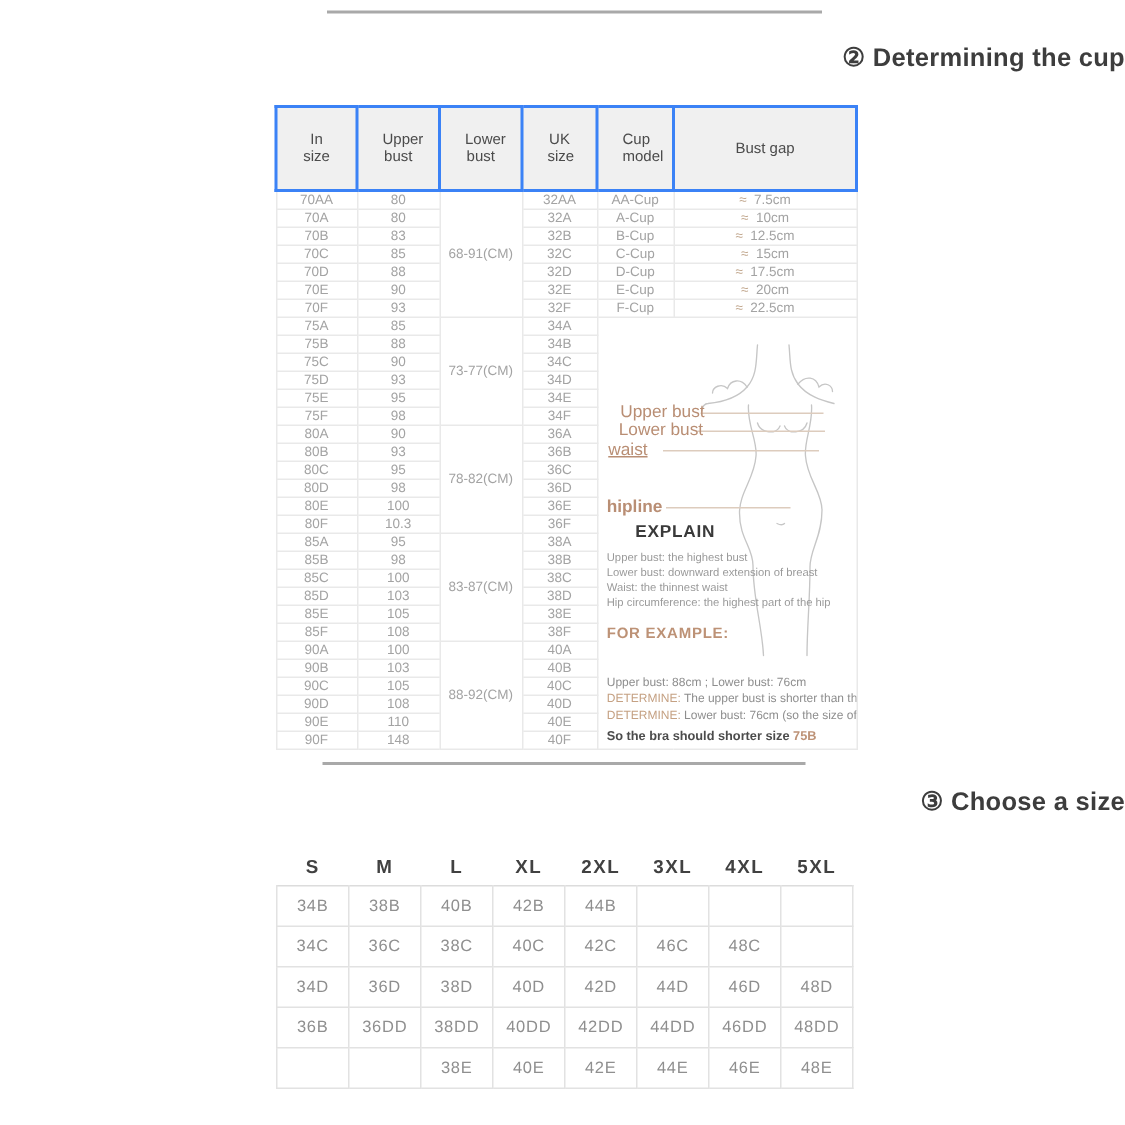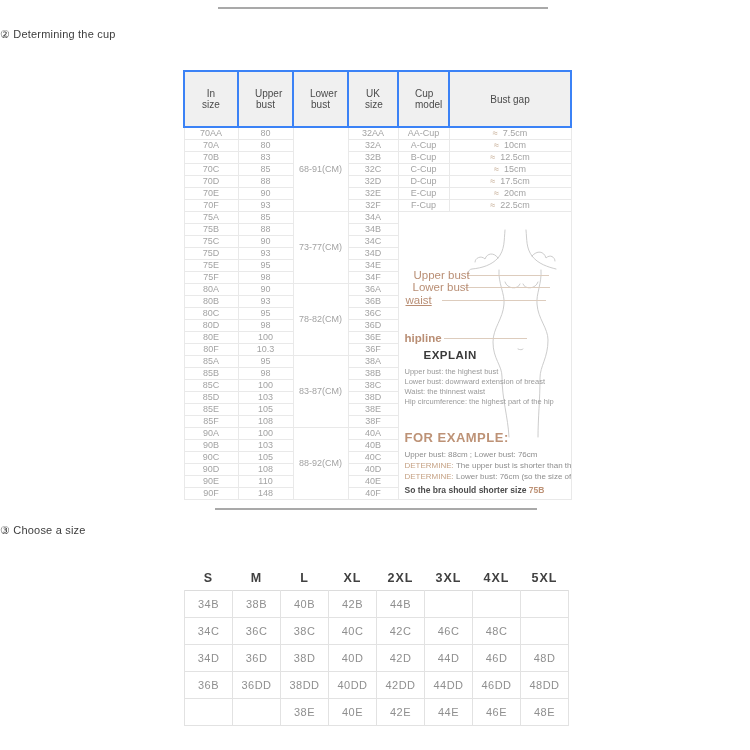--- a/index.html
+++ b/index.html
@@ -6,22 +6,22 @@
   body{
     width:750px;height:750px;background:#ffffff;position:relative;overflow:hidden;
     font-family:"Liberation Sans", sans-serif;
     -webkit-font-smoothing:antialiased;
   }
   .divider{position:absolute;height:2px;background:#a9a9a9;}
   #divider-top{left:218px;top:7px;width:330px;}
   #divider-mid{left:215px;top:508px;width:322px;}
 
   .section-title{
-    position:absolute;left:0;width:750px;text-align:left;
-    font-size:11px;color:#3d3d3d;letter-spacing:0.2px;
+    position:absolute;left:0;width:750px;text-align:right;
+    font-size:17px;color:#3d3d3d;letter-spacing:0.2px;font-weight:bold;
   }
   #title-cup{top:28px;}
   #title-size{top:524px;}
 
   
   table.cup-table{
     position:absolute;left:183px;top:70px;width:387px;
     border-collapse:collapse;table-layout:fixed;
   }
   table.cup-table col.c1{width:54px}
@@ -54,22 +54,22 @@
   #label-hip{left:6px;top:119px;font-weight:bold;}
   .pointer{position:absolute;height:1px;background:#ddccbd;}
   #ptr-upper{left:68px;top:62px;width:82px;}
   #ptr-lower{left:66px;top:74px;width:85px;}
   #ptr-waist{left:43px;top:87px;width:104px;}
   #ptr-hip{left:45px;top:125px;width:83px;}
 
   .explain-block{position:absolute;left:6px;top:136px;width:164px;}
   .explain-title{font-size:11.5px;font-weight:700;color:#3a3a3a;letter-spacing:0.5px;line-height:13px;padding-left:19px;}
   .explain-lines{margin-top:5px;font-size:7.5px;color:#9a9a9a;line-height:10px;}
-  .example-title{margin-top:24px;font-size:13px;font-weight:700;color:#bd9276;letter-spacing:0.5px;line-height:13px;}
-  .example-lines{margin-top:6px;font-size:8px;color:#8e8e8e;line-height:10px;}
+  .example-title{margin-top:9px;font-size:10px;font-weight:700;color:#bd9276;letter-spacing:0.5px;line-height:13px;}
+  .example-lines{margin-top:21px;font-size:8px;color:#8e8e8e;line-height:10px;}
   .example-lines p{margin:0 0 1px 0;}
   .det-label{color:#c5a183;}
   .conclusion{margin-top:3px;font-size:8.5px;font-weight:700;color:#4c4c4c;line-height:11px;}
   .conclusion .size-hl{color:#bd9276;}
 
   
   table.size-table{
     position:absolute;left:184px;top:566px;width:385px;
     border-collapse:collapse;table-layout:fixed;
   }

